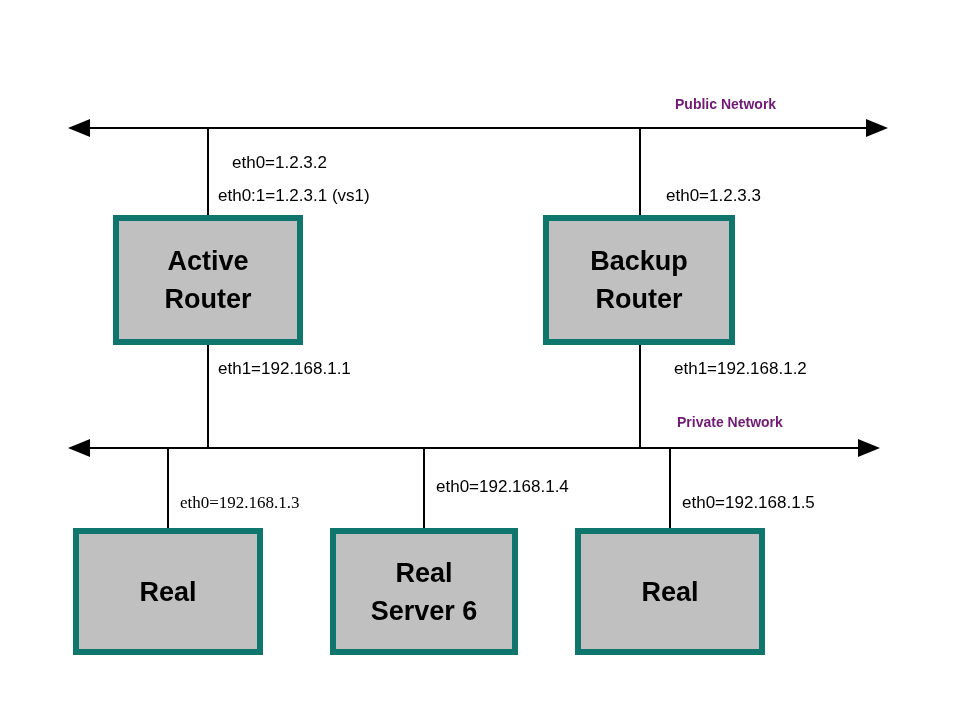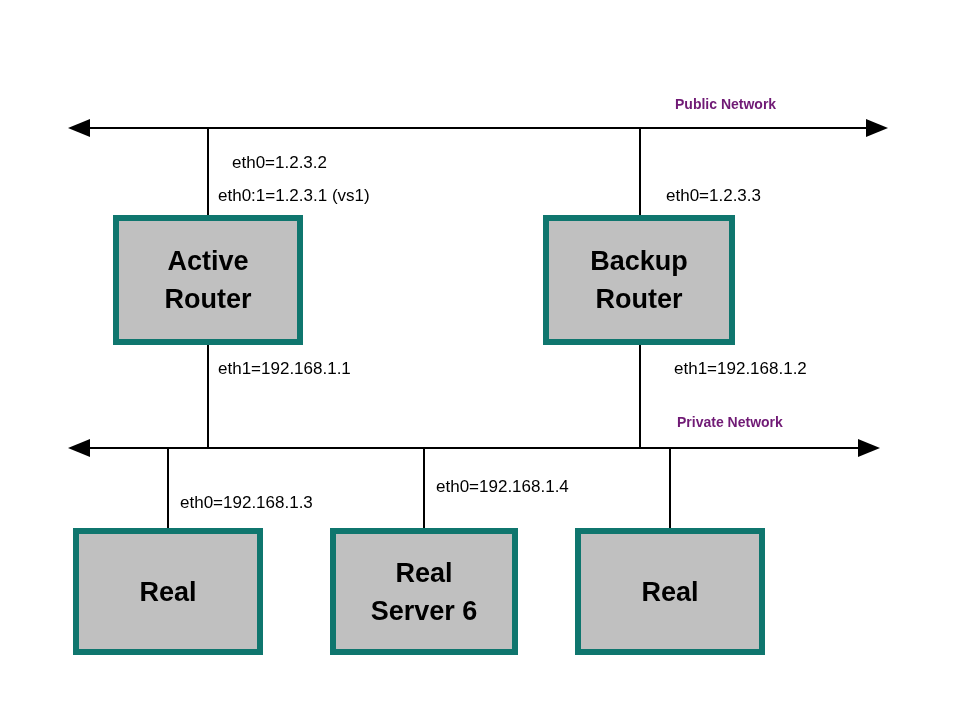--- a/index.html
+++ b/index.html
@@ -58,21 +58,21 @@
   #real-server-1 { left: 73px;  top: 528px; width: 190px; height: 127px; }
   #real-server-2 { left: 330px; top: 528px; width: 188px; height: 127px; }
   #real-server-3 { left: 575px; top: 528px; width: 190px; height: 127px; }
   
   #lbl-ar-eth0   { left: 232px; top: 152px; }
   #lbl-ar-eth0-1 { left: 218px; top: 185px; }
   #lbl-br-eth0   { left: 666px; top: 185px; }
   #lbl-ar-eth1   { left: 218px; top: 358px; }
   #lbl-ar-eth1-1 { left: 218px; top: 391px; }
   #lbl-br-eth1   { left: 674px; top: 358px; }
-  #lbl-rs1-eth0  { left: 180px; top: 492px; }
+  #lbl-rs1-eth0  { left: 180px; top: 492px; font-family: Liberation Serif, serif; }
   #lbl-rs2-eth0  { left: 436px; top: 476px; }
   #lbl-rs3-eth0  { left: 682px; top: 492px; }
   
   #lbl-public-network  { left: 675px; top: 96px; }
   #lbl-private-network { left: 655px; top: 414px; margin-left: 22px; }
 </style>
 </head>
 <body>
 
 <div class="canvas">
@@ -123,14 +123,15 @@
 
   <div class="eth-label" id="lbl-ar-eth0">eth0=1.2.3.2</div>
   <div class="eth-label" id="lbl-ar-eth0-1">eth0:1=1.2.3.1 (vs1)</div>
   <div class="eth-label" id="lbl-ar-eth1">eth1=192.168.1.1</div>
 
   <div class="eth-label" id="lbl-br-eth0">eth0=1.2.3.3</div>
   <div class="eth-label" id="lbl-br-eth1">eth1=192.168.1.2</div>
 
   <div class="eth-label" id="lbl-rs1-eth0">eth0=192.168.1.3</div>
   <div class="eth-label" id="lbl-rs2-eth0">eth0=192.168.1.4</div>
+  <div class="eth-label" id="lbl-rs3-eth0">eth0=192.168.1.5</div>
 
 </div>
 
 </body></html>

